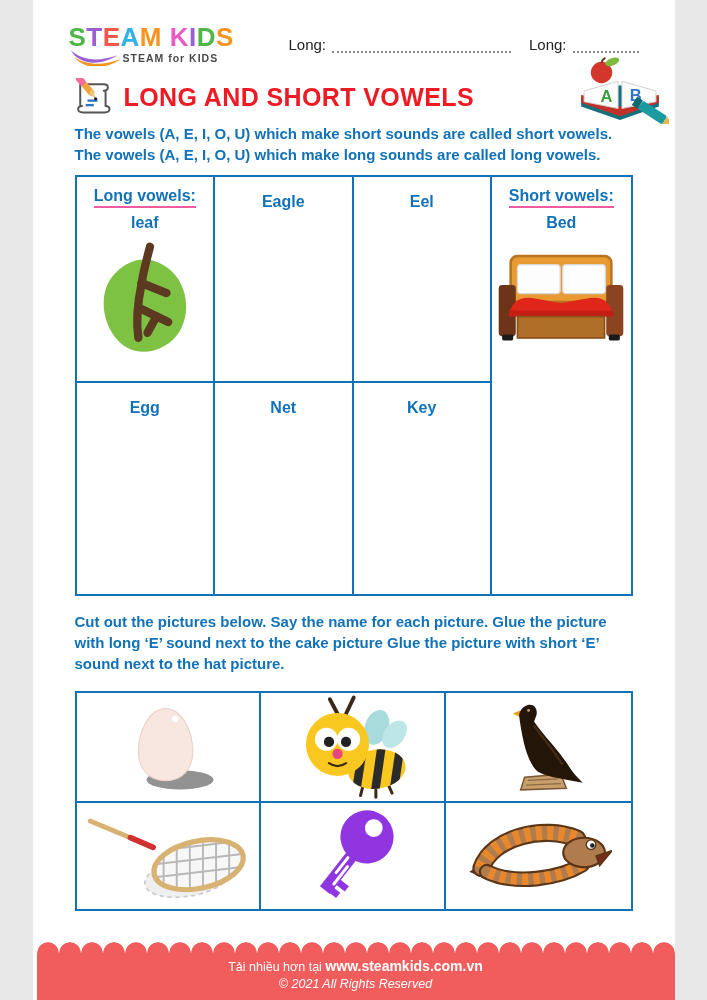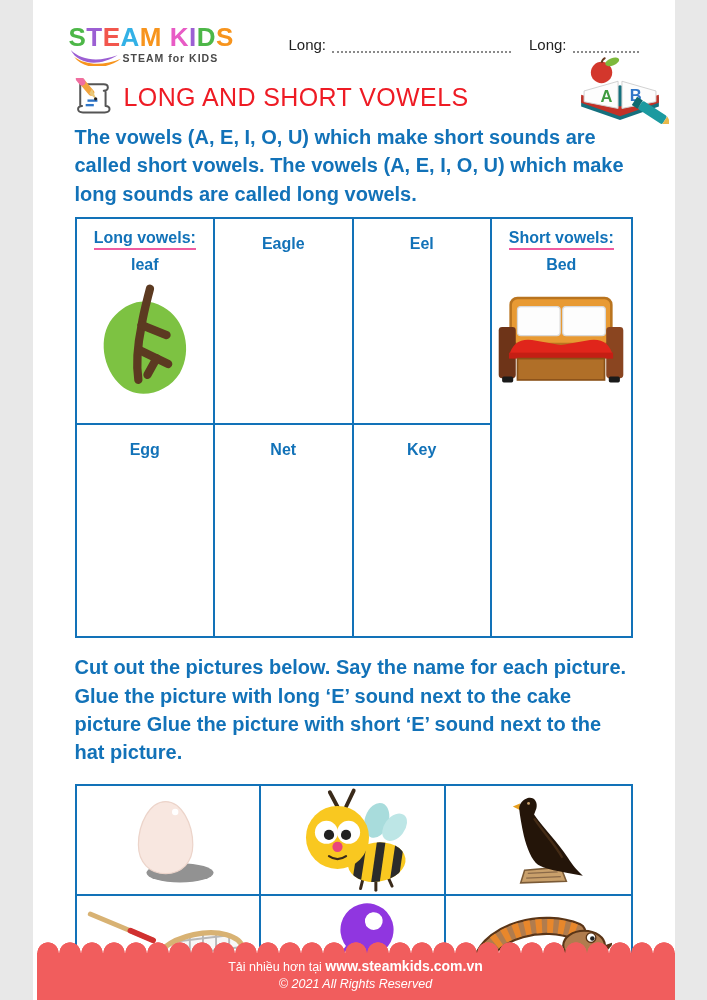--- a/index.html
+++ b/index.html
@@ -15,25 +15,25 @@
   .logo-tagline { font-size:10.5px; font-weight:bold; color:#4a4a4a; letter-spacing:1px; margin-left:2px; margin-bottom:2px; white-space:nowrap; }
   .namedate { flex:1; display:flex; align-items:flex-end; margin-left:70px; margin-top:12px; font-size:15px; color:#222; }
   .nd-label { white-space:nowrap; padding-right:6px; }
   .dotline { border-bottom:2px dotted #8a8a8a; height:15px; }
   .name-line { flex:1; margin-right:18px; }
   .date-line { width:66px; }
 
   
   .title-row { display:flex; align-items:center; gap:9px; padding:12px 36px 0 36px; }
   .title-icon { width:46px; height:38px; flex:0 0 auto; }
-  .page-title { color:#ee1b24; font-size:25px; font-weight:normal; letter-spacing:0.4px; }
+  .page-title { color:#ee1b24; font-size:25px; font-weight:bold; letter-spacing:0.4px; }
   .book-icon { position:absolute; right:6px; top:56px; width:98px; height:68px; }
 
   
-  .para { color:#1272b8; font-weight:bold; font-size:20px; line-height:1.42; padding:7px 38px 0 42px; }
+  .para { color:#1272b8; font-weight:bold; font-size:15px; line-height:1.42; padding:7px 38px 0 42px; }
   .para2 { padding-top:15px; }
 
   
   .vtable { margin:9px 42px 0 42px; border:2px solid #1272b8; display:grid;
             grid-template-columns:repeat(4,1fr); grid-template-rows:206px 211px; }
   .vcell { border-right:2px solid #1272b8; border-bottom:2px solid #1272b8;
            text-align:center; color:#1272b8; font-weight:bold; font-size:16px; padding-top:16px; }
   .vcell:nth-child(4n) { border-right:none; }
   .vcell.lastrow { border-bottom:none; }
   .vcell .heading { display:inline-block; border-bottom:2px solid #ef5ba1; padding-bottom:1px; }

